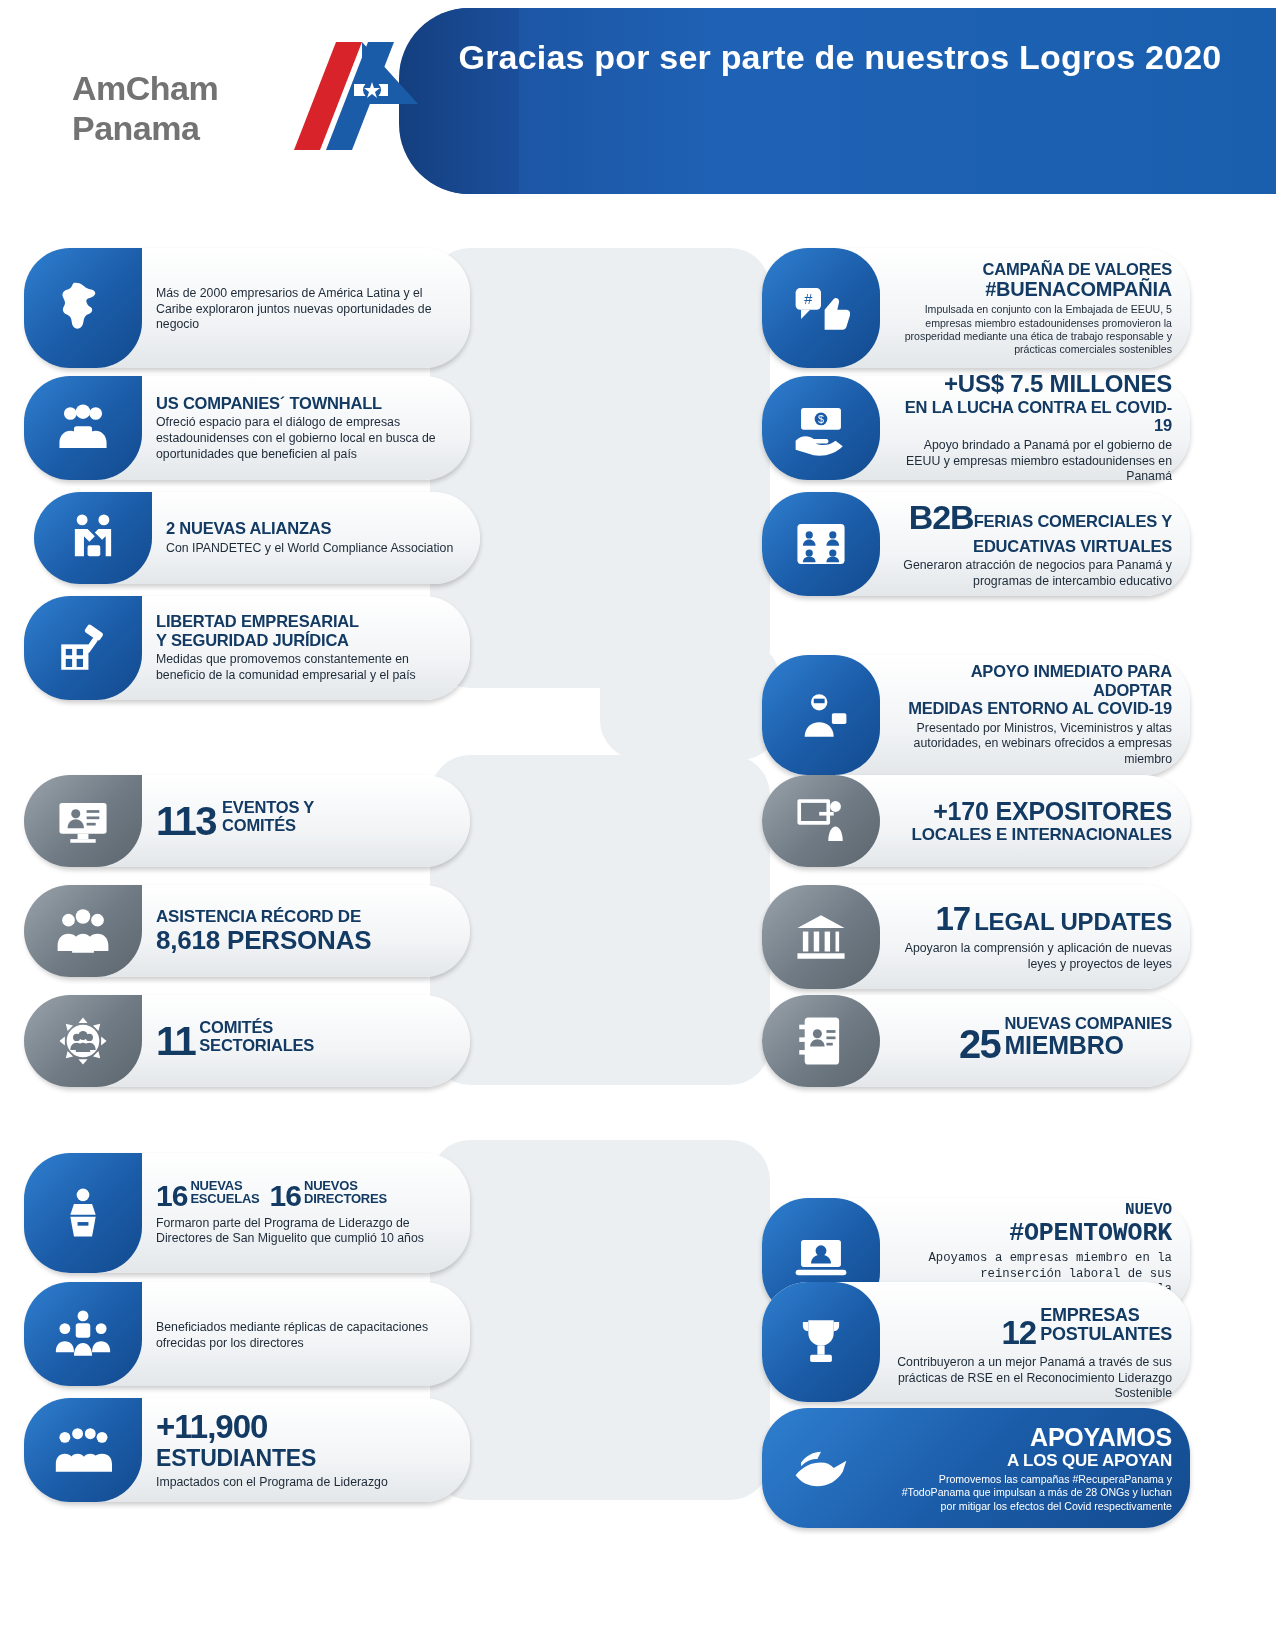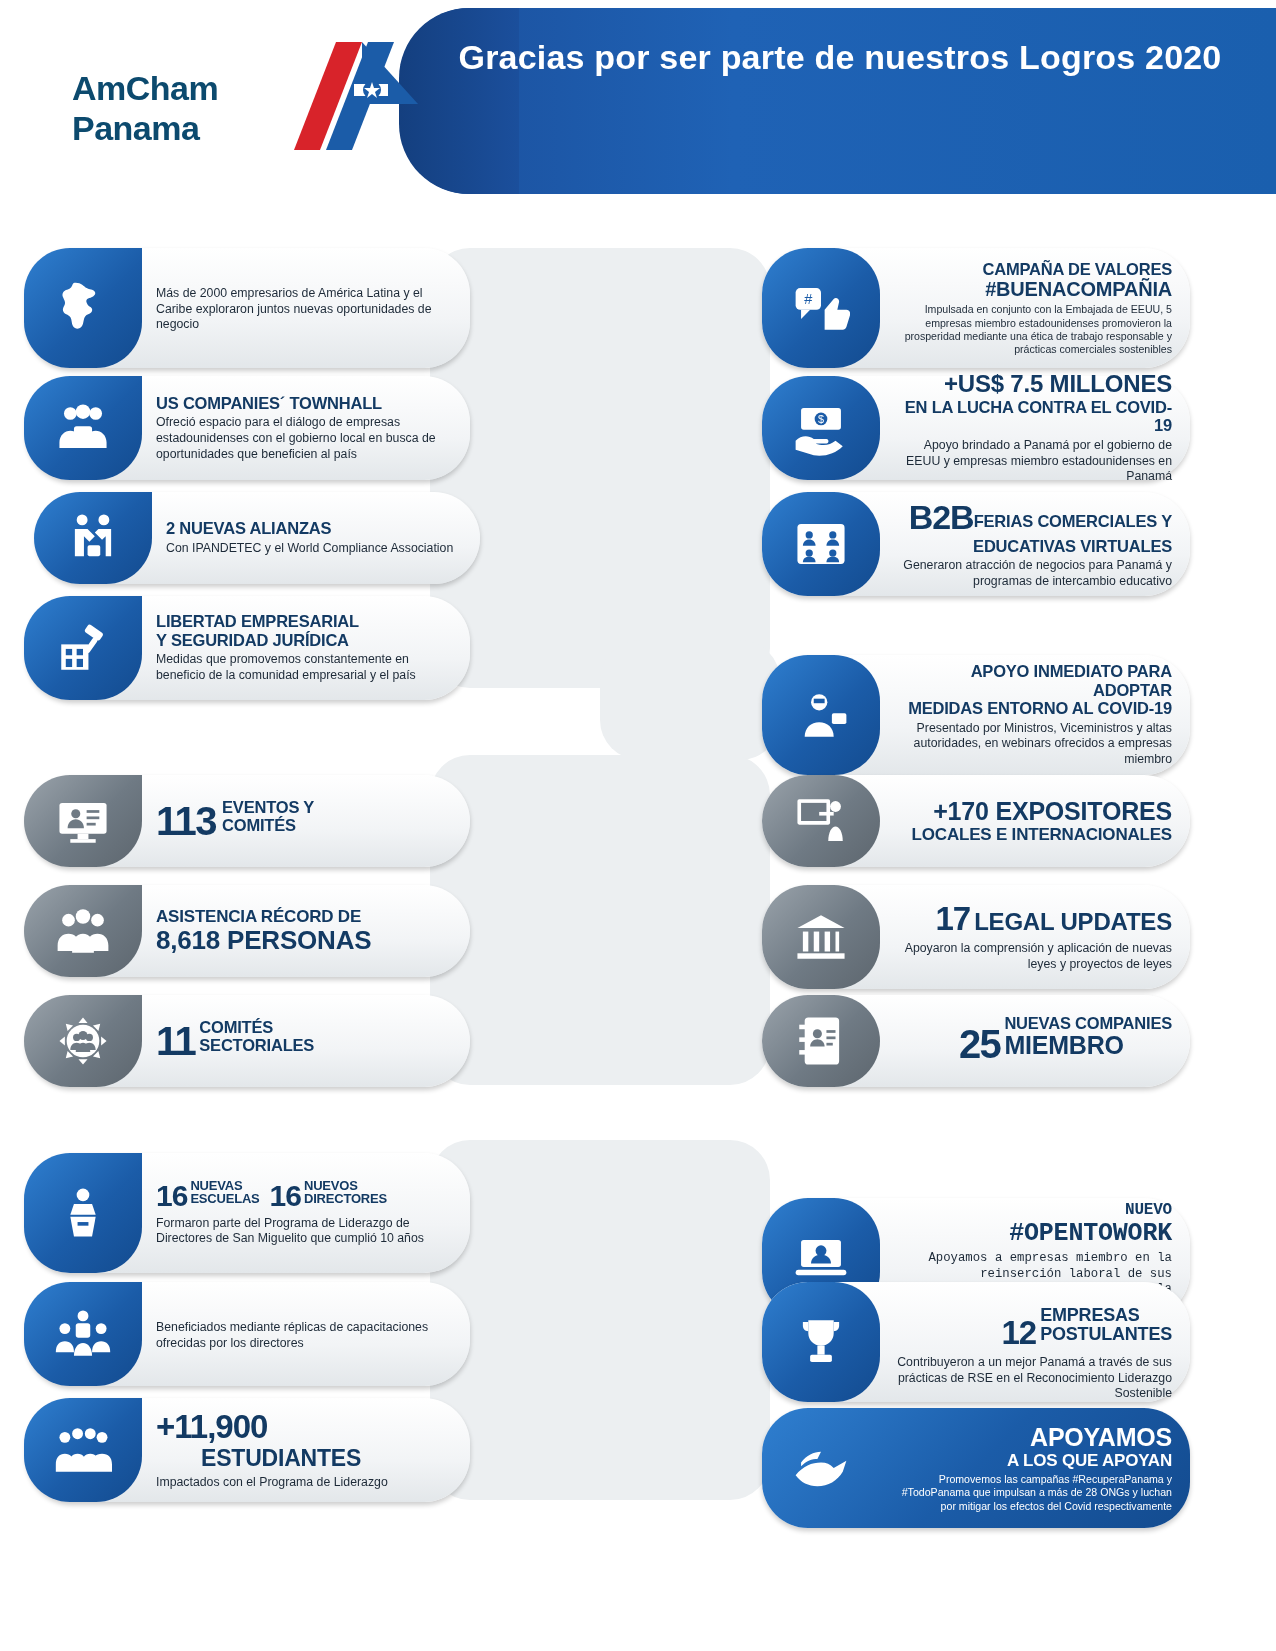--- a/index.html
+++ b/index.html
@@ -27,21 +27,21 @@
     border-top-left-radius: 70px; border-bottom-left-radius: 70px;
   }
   .header-title {
     position: absolute; top: 36px; left: 430px; width: 820px;
     text-align: center;
     color: #ffffff; font-size: 34px; line-height: 1.28; font-weight: bold;
     letter-spacing: 0.2px;
   }
   .logo-text {
     position: absolute; top: 68px; left: 72px;
-    font-size: 34px; font-weight: bold; color: #0c4a6e; line-height: 1.18;
+    font-size: 34px; font-weight: bold; color: #737373; line-height: 1.18;
     letter-spacing: -0.5px;
   }
   .logo-mark { position:absolute; top: 38px; left: 292px; width: 128px; height: 118px; }
 
   
   .sec-title {
     position: absolute;
     color: #14375f;
     font-weight: bold;
     font-size: 33px;
@@ -484,21 +484,21 @@
         <circle cx="12" cy="18" r="6"></circle>
         <circle cx="26" cy="14" r="6"></circle>
         <circle cx="40" cy="14" r="6"></circle>
         <circle cx="53" cy="18" r="6"></circle>
         <path d="M2 48c0-8 4-12 10-12s10 4 10 12v8H2zM16 50c0-9 4-14 10-14s10 5 10 14v6H16zM30 50c0-9 4-14 10-14s10 5 10 14v6H30zM42 48c0-8 4-12 11-12s11 4 11 12v8H42z"></path>
       </svg>
   </div>
   <div class="card-body">
     <div class="c-title">
       <div style="font-size:33px;letter-spacing:-1px;">+11,900</div>
-      <div style="font-size:23px;margin-left:45px;">ESTUDIANTES</div>
+      <div style="font-size:23px;">ESTUDIANTES</div>
     </div>
     <div class="c-desc">Impactados con el Programa de Liderazgo</div>
   </div>
 </div>
 
 <div class="card right xtall" style="top:1198px; left:762px; width:428px;font-family:Liberation Mono, monospace;">
   <div class="badge">
     <svg viewBox="0 0 64 64">
         <rect x="10" y="12" width="44" height="30" rx="3"></rect>
         <rect x="4" y="45" width="56" height="6" rx="3"></rect>

